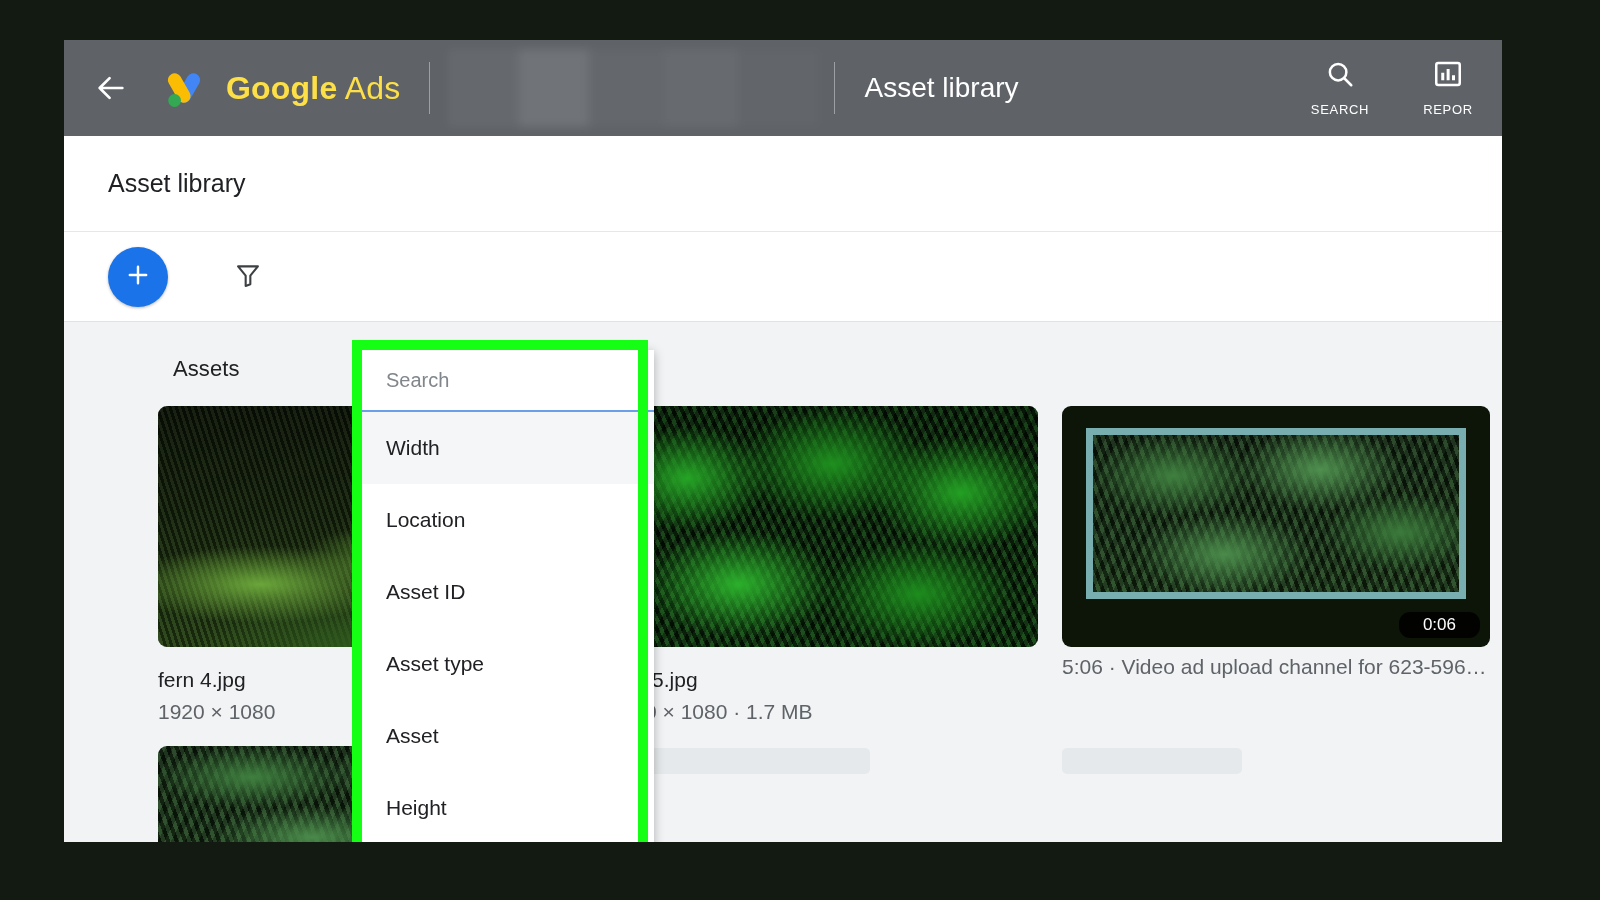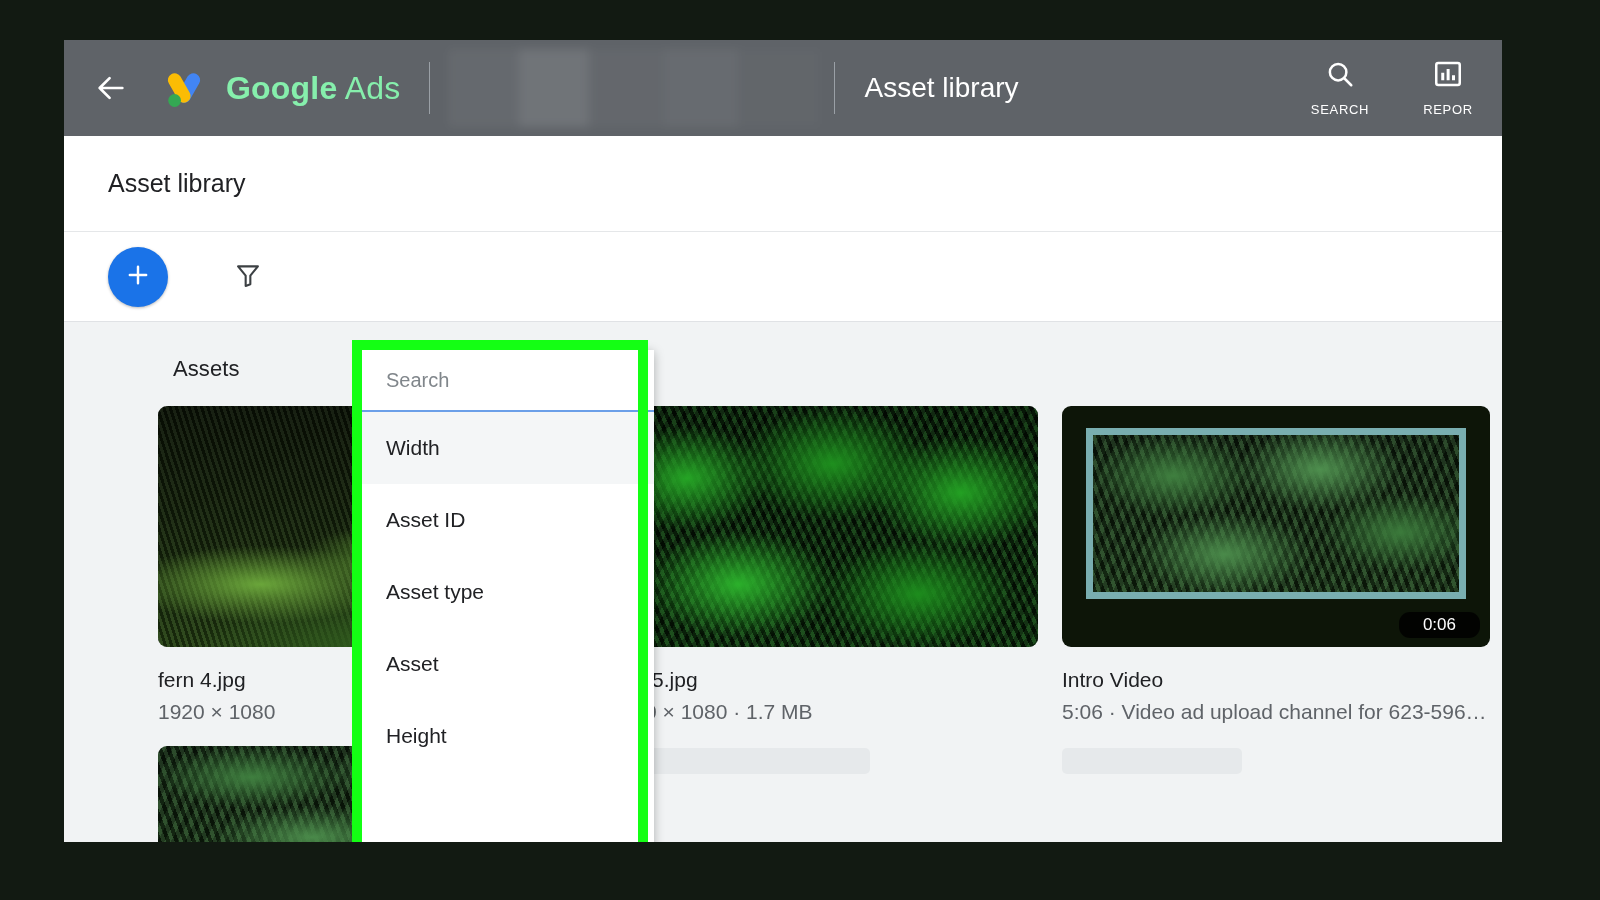--- a/index.html
+++ b/index.html
@@ -29,21 +29,21 @@
   }
   .back-arrow {
     width: 46px; height: 46px;
     margin-left: 24px;
     display: flex; align-items: center; justify-content: center;
     cursor: pointer;
   }
   .gads-logo { margin-left: 26px; display:flex; align-items:center; }
   .gads-wordmark {
     margin-left: 18px;
-    color: #86efac;
+    color: #fde047;
     font-size: 32px;
     letter-spacing: .2px;
     white-space: nowrap;
   }
   .gads-wordmark b { font-weight: 700; }
   .gads-wordmark span { font-weight: 400; }
   .vdiv {
     width: 1px; height: 52px;
     background: #9aa0a6;
     margin-left: 28px;
@@ -382,21 +382,20 @@
         <div class="asset-meta">1920 × 1080 · 1.7 MB</div>
       </div>
 
       <div class="asset-card">
         <div class="thumb">
           <div class="video-inner">
             <div class="fern-c"></div>
           </div>
           <div class="duration-badge">0:06</div>
         </div>
-        <div class="asset-name">Intro Video</div>
         <div class="asset-meta">5:06 · Video ad upload channel for 623-596…</div>
       </div>
     </div>
 
     <div id="row2">
       <div class="asset-card">
         <div class="thumb">
           <div class="fern-c"></div>
         </div>
       </div>
@@ -415,20 +414,21 @@
       <input id="dropdown-search-input" type="text" placeholder="Search" style="">
       <span>
         <svg width="30" height="30" viewBox="0 0 24 24" fill="none" aria-hidden="true">
           <circle cx="10.5" cy="10.5" r="6.6" stroke="#3c4043" stroke-width="1.9"></circle>
           <path d="M15.4 15.4L21 21" stroke="#3c4043" stroke-width="1.9" stroke-linecap="round"></path>
         </svg>
       </span>
     </div>
 
     <div class="dd-item selected">Width</div>
+    <div class="dd-item">Location</div>
     <div class="dd-item">Asset ID</div>
     <div class="dd-item">Asset type</div>
     <div class="dd-item">Asset</div>
     <div class="dd-item">Height</div>
 
   </div>
 
   <div id="column-dropdown-highlight"></div>
 
 </div>

